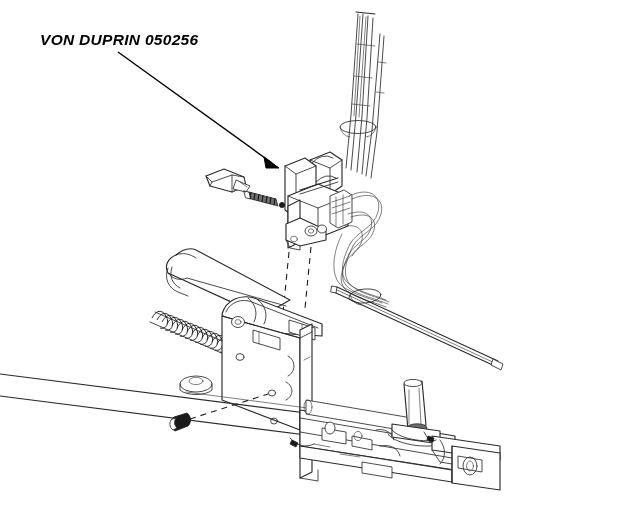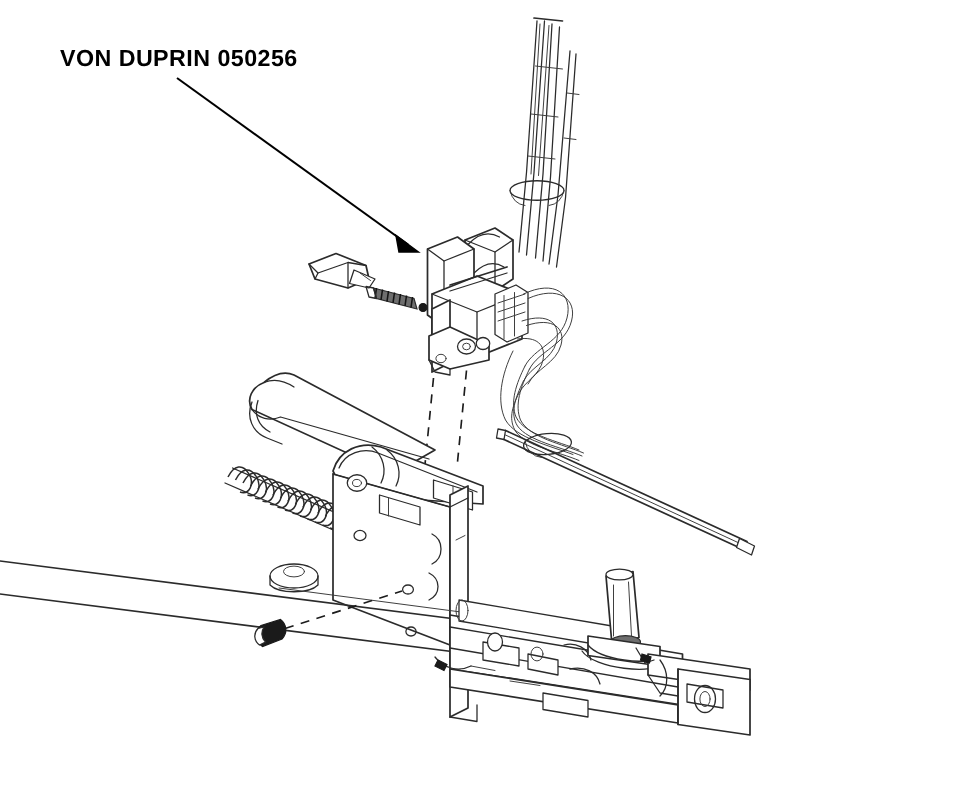--- a/index.html
+++ b/index.html
@@ -10,20 +10,21 @@
   }
   body {
     font-family: "Liberation Sans", sans-serif;
   }
   #diagram-root {
     position: relative;
     width: 643px;
     height: 529px;
     background: #ffffff;
     overflow: hidden;
+    font-style: italic;
   }
   #diagram-svg {
     position: absolute;
     left: 0;
     top: 0;
     width: 643px;
     height: 529px;
     display: block;
   }
   .part-label {

